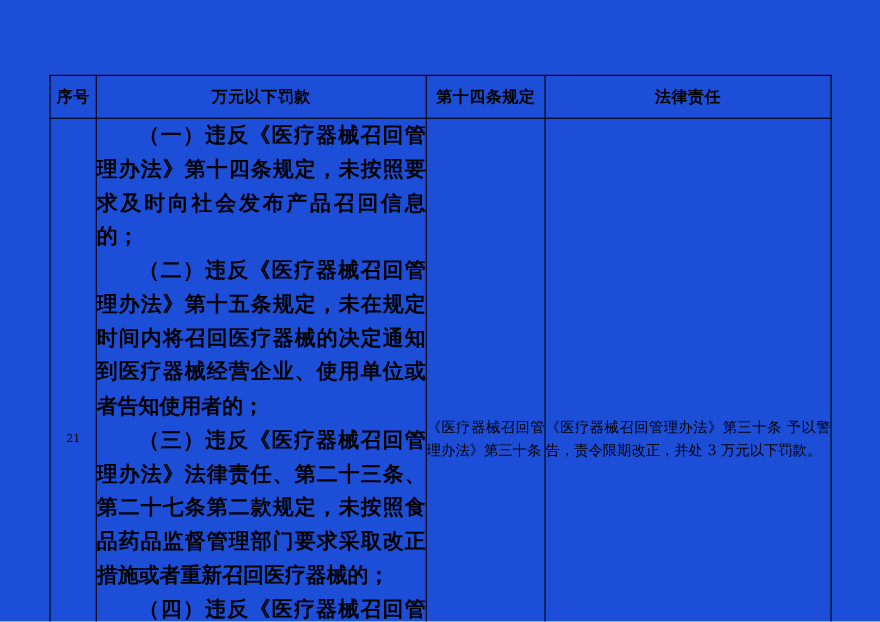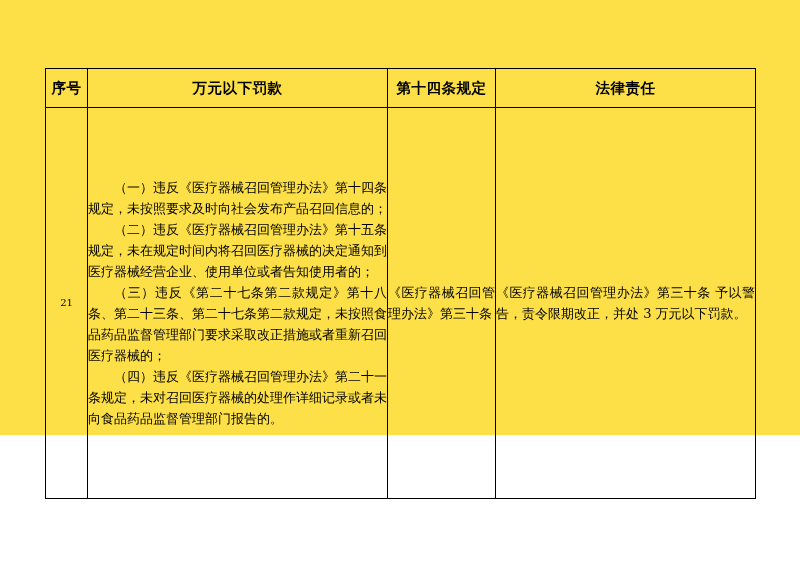--- a/index.html
+++ b/index.html
@@ -10,22 +10,22 @@
   body {
     width: 800px;
     height: 565px;
     font-family: "DejaVu Serif", "Liberation Serif", serif;
     color: #000000;
     overflow: hidden;
   }
   .page {
     position: relative;
     width: 800px;
-    height: 435px;
-    background: #fde047;
+    height: 565px;
+    background: #1d4ed8;
   }
   .table-wrap {
     position: absolute;
     left: 45px;
     top: 68px;
     width: 710px;
   }
   table.doc-table {
     border-collapse: collapse;
     table-layout: fixed;
@@ -65,22 +65,23 @@
   td.cell-ban {
     padding: 22px 14px 22px 14px;
     vertical-align: top;
     height: 390px;
   }
   td.cell-ban p {
     margin: 0;
     text-indent: 2em;
     text-align: justify;
     text-justify: inter-ideograph;
-    font-size: 13px;
+    font-size: 19px;
     line-height: 1.62;
+    font-weight: bold;
   }
   td.cell-basis {
     padding: 4px 8px;
     text-align: justify;
     text-justify: inter-ideograph;
     vertical-align: middle;
     font-size: 13px;
     line-height: 1.62;
     margin-left: 24px;
   }
@@ -120,21 +121,21 @@
           <th>第十四条规定</th>
           <th>法律责任</th>
         </tr>
       </thead>
       <tbody>
         <tr>
           <td class="cell-no">21</td>
           <td class="cell-ban">
             <p>（一）违反《医疗器械召回管理办法》第十四条规定，未按照要求及时向社会发布产品召回信息的；</p>
             <p>（二）违反《医疗器械召回管理办法》第十五条规定，未在规定时间内将召回医疗器械的决定通知到医疗器械经营企业、使用单位或者告知使用者的；</p>
-            <p>（三）违反《第二十七条第二款规定》第十八条、第二十三条、第二十七条第二款规定，未按照食品药品监督管理部门要求采取改正措施或者重新召回医疗器械的；</p>
+            <p>（三）违反《医疗器械召回管理办法》法律责任、第二十三条、第二十七条第二款规定，未按照食品药品监督管理部门要求采取改正措施或者重新召回医疗器械的；</p>
             <p>（四）违反《医疗器械召回管理办法》第二十一条规定，未对召回医疗器械的处理作详细记录或者未向食品药品监督管理部门报告的。</p>
           </td>
           <td class="cell-basis">
             <p>《医疗器械召回管理办法》第三十条</p>
           </td>
           <td class="cell-liab">
             <p>《医疗器械召回管理办法》第三十条  予以警告，责令限期改正，并处 3 万元以下罚款。</p>
           </td>
         </tr>
       </tbody>

